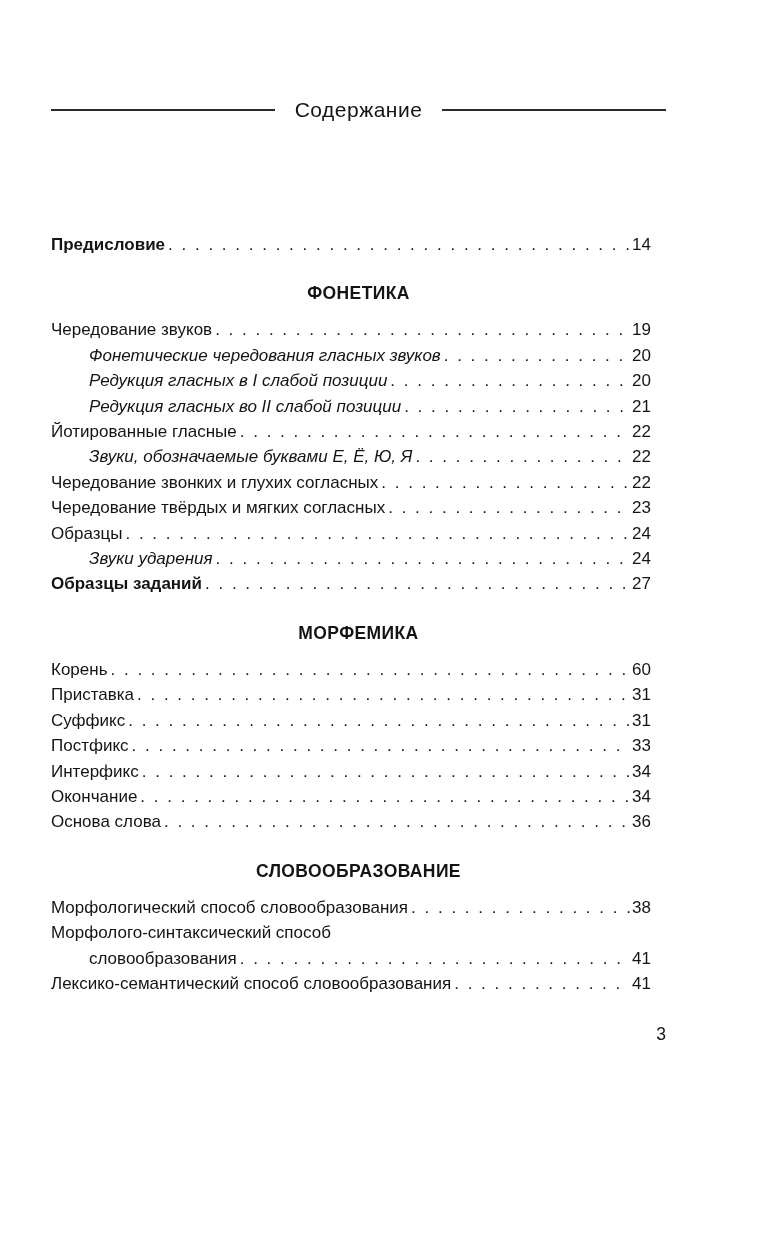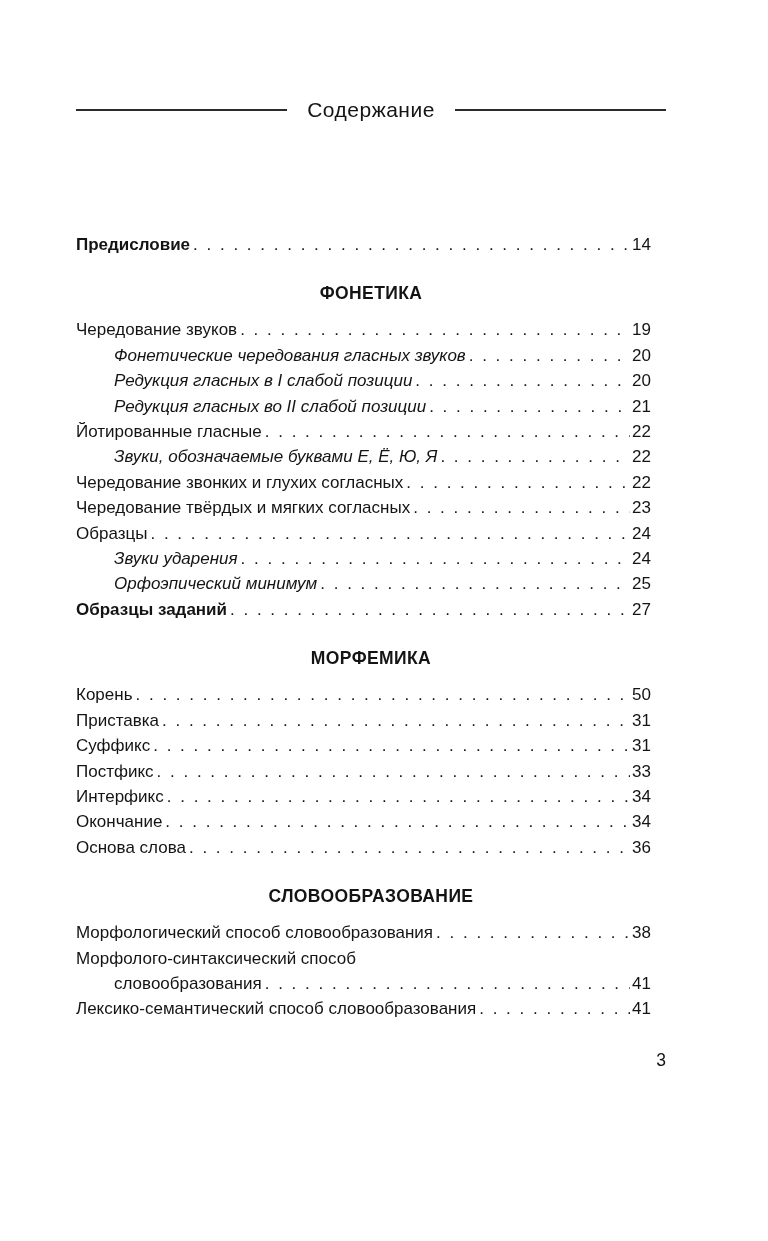--- a/index.html
+++ b/index.html
@@ -9,21 +9,21 @@
     height: 1241px;
     background: #ffffff;
     font-family: "Liberation Sans", sans-serif;
     color: #141414;
     overflow: hidden;
   }
   .page {
     position: relative;
     width: 100%;
     height: 100%;
-    padding: 98px 102px 0 76px;
+    padding: 98px 102px 0 51px;
   }
   .title-row {
     display: flex;
     align-items: center;
     gap: 20px;
   }
   .title {
     font-size: 21px;
     font-weight: 400;
     letter-spacing: 0.5px;
@@ -134,35 +134,30 @@
       <div class="entry main">
         <span class="label">Образцы</span>
         <span class="leader"></span>
         <span class="pg">24</span>
       </div>
       <div class="entry sub">
         <span class="label">Звуки ударения</span>
         <span class="leader"></span>
         <span class="pg">24</span>
       </div>
-      <div class="entry sub">
-        <span class="label">Орфоэпический минимум</span>
-        <span class="leader"></span>
-        <span class="pg">25</span>
-      </div>
       <div class="entry bold">
         <span class="label">Образцы заданий</span>
         <span class="leader"></span>
         <span class="pg">27</span>
       </div>
       <div class="section-heading">МОРФЕМИКА</div>
       <div class="entry main">
         <span class="label">Корень</span>
         <span class="leader"></span>
-        <span class="pg">50</span>
+        <span class="pg">60</span>
       </div>
       <div class="entry main">
         <span class="label">Приставка</span>
         <span class="leader"></span>
         <span class="pg">31</span>
       </div>
       <div class="entry main">
         <span class="label">Суффикс</span>
         <span class="leader"></span>
         <span class="pg">31</span>

